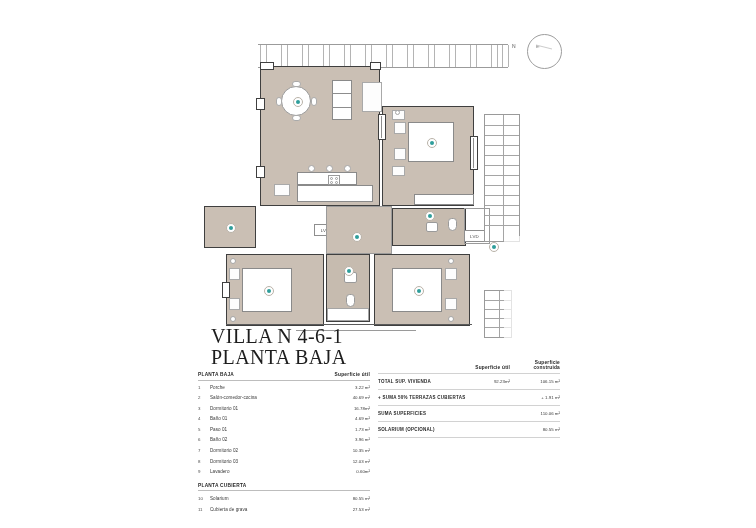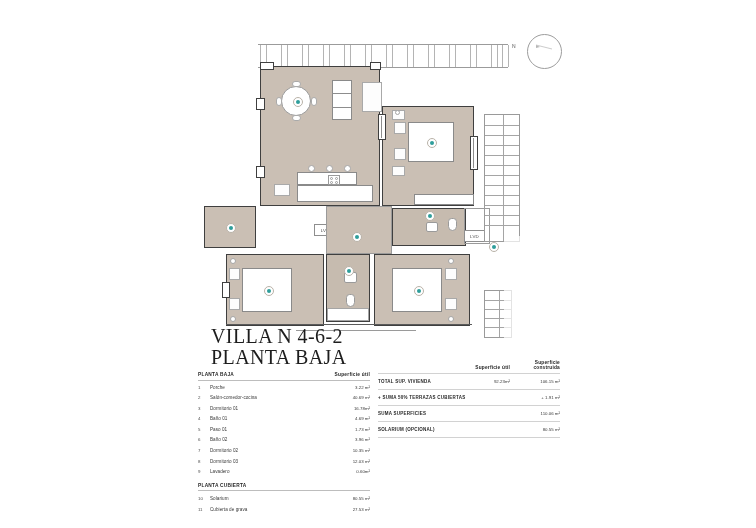--- a/index.html
+++ b/index.html
@@ -267,21 +267,21 @@
   <div id="compass">
     <div class="circ"></div>
     <div class="nlab">N</div>
     <svg style="position:absolute;left:22px;top:6px;width:33px;height:33px;" viewBox="0 0 33 33">
       <path d="M9 11 L25 15" stroke="#b6b6b6" stroke-width="0.7" fill="none"></path>
       <path d="M9 11 L13 13 L9 14 Z" fill="#b6b6b6"></path>
     </svg>
   </div>
 
   <div id="title">
-    <div>VILLA N 4-6-2</div>
+    <div>VILLA N 4-6-1</div>
     <div>PLANTA BAJA</div>
   </div>
 
   <div class="tbl" id="tblLeft">
     <div class="hdr">
       <div style="flex:1;">PLANTA BAJA</div>
       <div>Superficie útil</div>
     </div>
 
     <div style="height:4px;"></div>

